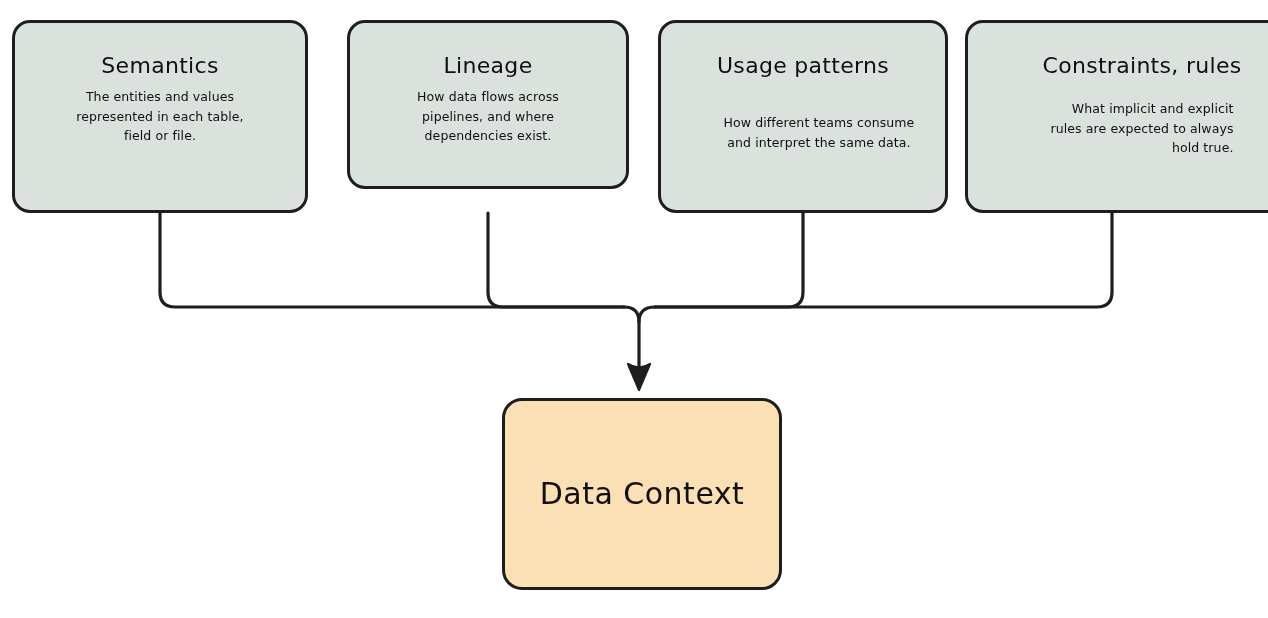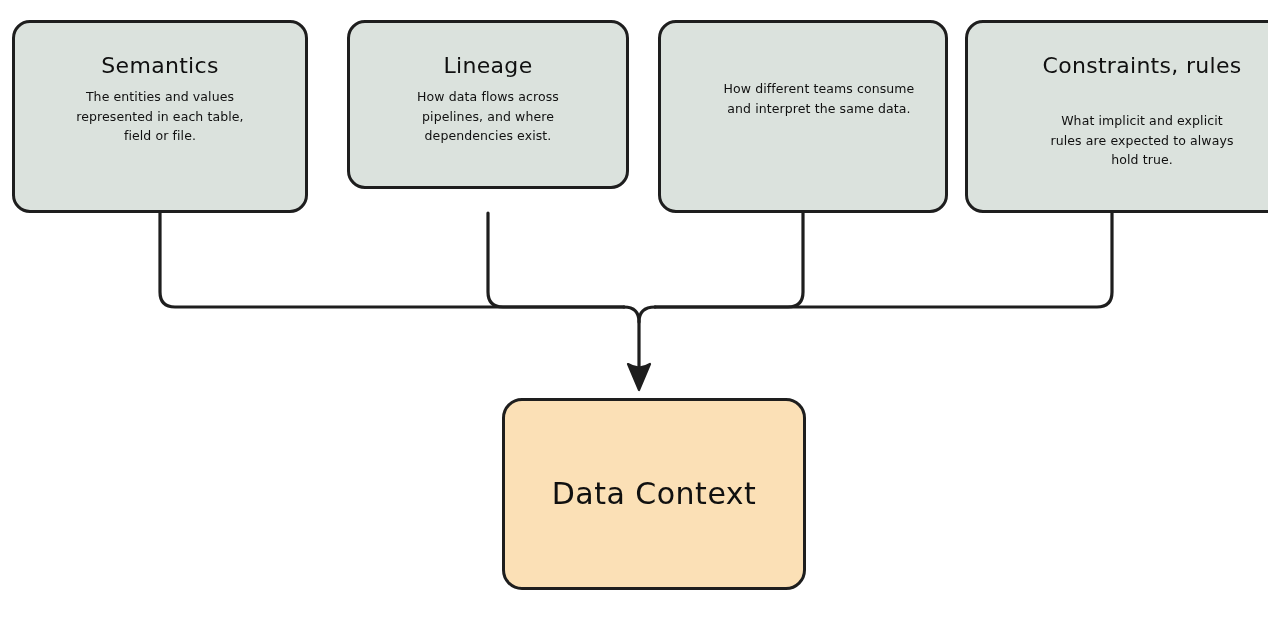--- a/index.html
+++ b/index.html
@@ -60,22 +60,23 @@
   }
   .node-desc {
     font-size: 12.5px;
     line-height: 19.5px;
     color: #101010;
     padding: 0 26px;
     margin-top: 4px;
     letter-spacing: 0.1px;
   }
   .node-desc.tight {
-    margin-top: 28px;
+    margin-top: 16px;
     padding: 0 18px;
+    text-align: right;
   }
   .target-title {
     font-size: 30px;
     line-height: 40px;
     color: #101010;
     letter-spacing: 0.5px;
   }
 </style>
 </head>
 <body>
@@ -106,34 +107,35 @@
   <div class="node node-source" style="left:347px; top:20px; width:282px; height:169px;">
     <div class="node-title">Lineage</div>
     <div class="node-desc">
       <span>How data flows across</span><br>
       <span>pipelines, and where</span><br>
       <span>dependencies exist.</span>
     </div>
   </div>
 
   <div class="node node-source" style="left:658px; top:20px; width:290px; height:193px;">
+    <div class="node-title">Usage patterns</div>
     <div class="node-desc" style="padding:0 8px; margin-top:30px;margin-left:32px;">
       <span>How different teams consume</span><br>
       <span>and interpret the same data.</span>
     </div>
   </div>
 
   <div class="node node-source" style="left:965px; top:20px; width:354px; height:193px; ">
     <div class="node-title two-line">
       <span>Constraints, rules</span><br>
     </div>
     <div class="node-desc tight">
       <span>What implicit and explicit</span><br>
       <span>rules are expected to always</span><br>
       <span>hold true.</span>
     </div>
   </div>
 
-  <div class="node node-target" style="left:502px; top:398px; width:304px; height:192px;">
+  <div class="node node-target" style="left:502px; top:398px; width:280px; height:192px;">
     <div class="target-title">Data Context</div>
   </div>
 
 </div>
 
 </body></html>

